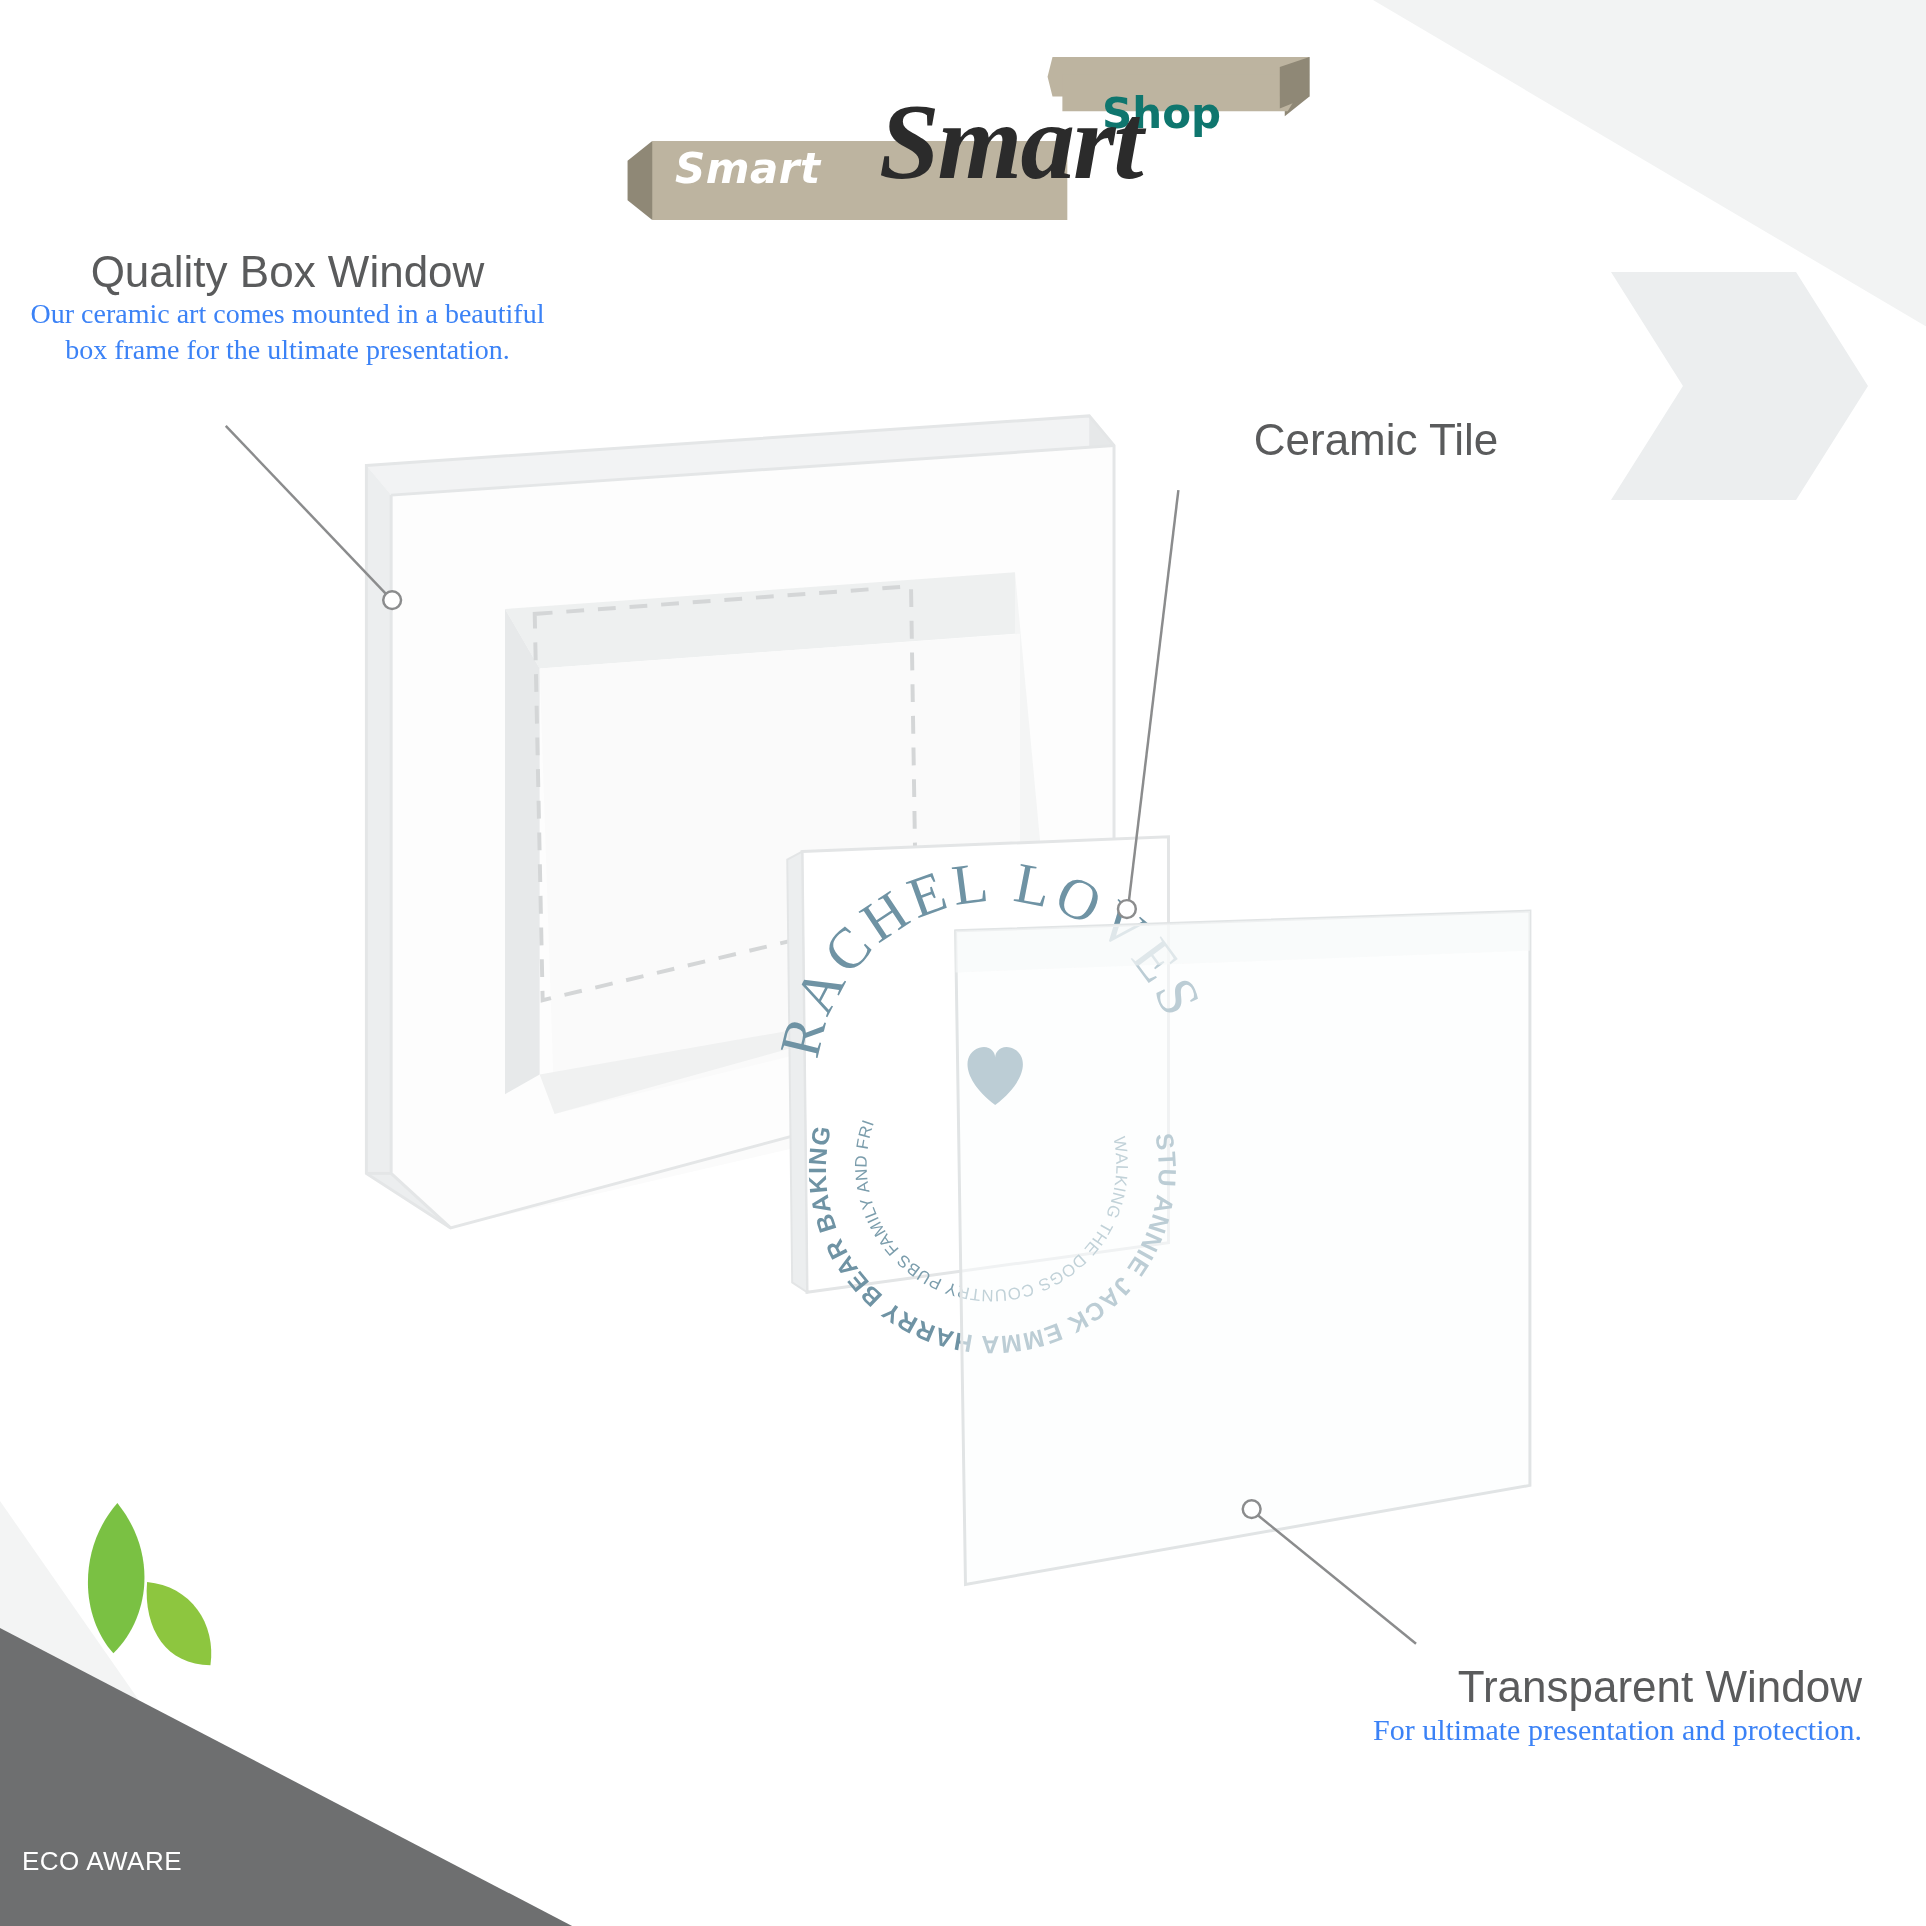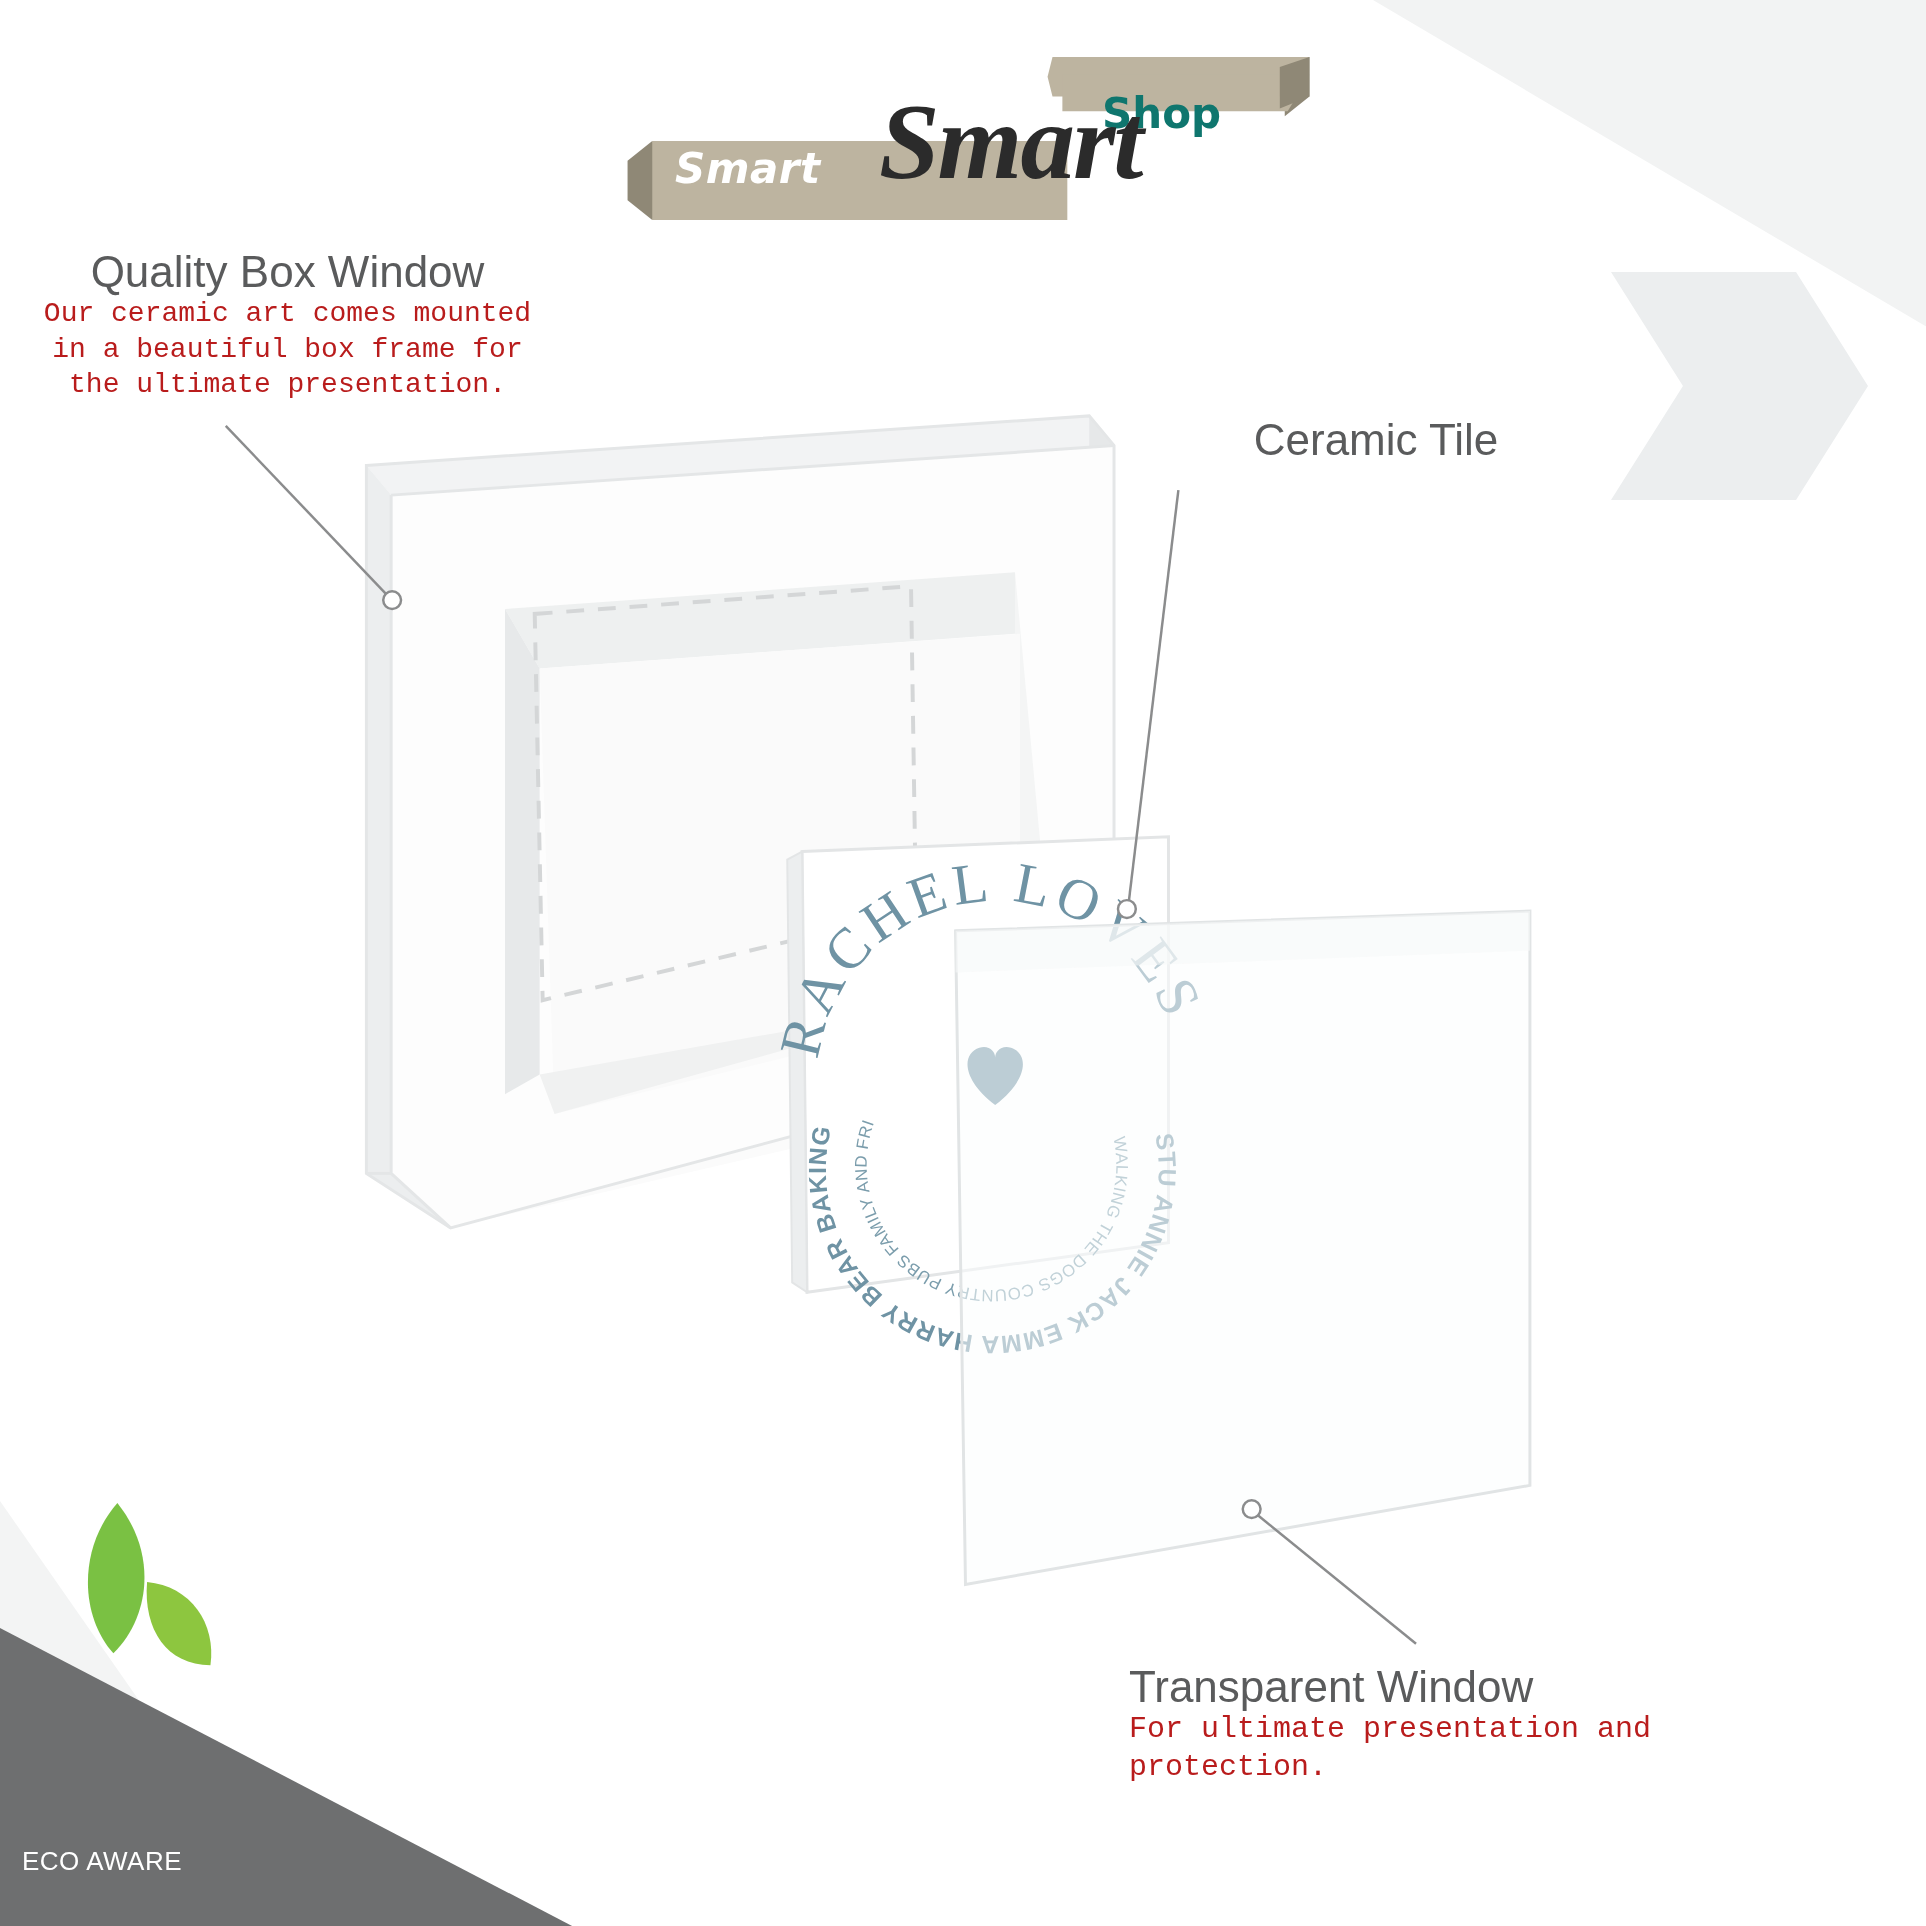--- a/index.html
+++ b/index.html
@@ -60,28 +60,28 @@
     font-weight:bold;font-style:italic;font-size:109px;color:#2b2b2b;
     letter-spacing:-2px;
   }
 
   
   .callout-title{
     font-family:"Liberation Sans", sans-serif;
     font-size:44px;color:#5a5b5c;font-weight:400;line-height:1.1;
   }
   .callout-body{
-    font-family:Liberation Mono, monospace;
-    font-size:28px;color:#b91c1c;line-height:1.26;
+    font-family:Liberation Serif, serif;
+    font-size:28px;color:#3b82f6;line-height:1.26;
   }
 
   #callout-box-frame{position:absolute;left:30px;top:248px;width:515px;text-align:center;}
   #callout-box-frame .callout-title{text-align:center;}
   #callout-ceramic{position:absolute;left:1178px;top:416px;width:396px;text-align:center;}
-  #callout-window{position:absolute;left:1129px;top:1663px;width:733px;text-align:left;}
+  #callout-window{position:absolute;left:1129px;top:1663px;width:733px;text-align:right;}
   #callout-window .callout-body{font-size:30px;}
 
   
   .leaders{position:absolute;left:0;top:0;width:1927px;height:1927px;pointer-events:none;}
 
   
   .eco{position:absolute;left:22px;bottom:46px;width:465px;color:#ffffff;}
   .eco-title{font-size:26px;letter-spacing:0.5px;margin-bottom:4px;}
   .eco-body{font-size:25px;line-height:1.22;}
   .leaf-wrap{position:absolute;left:40px;bottom:238px;width:228px;height:198px;}

